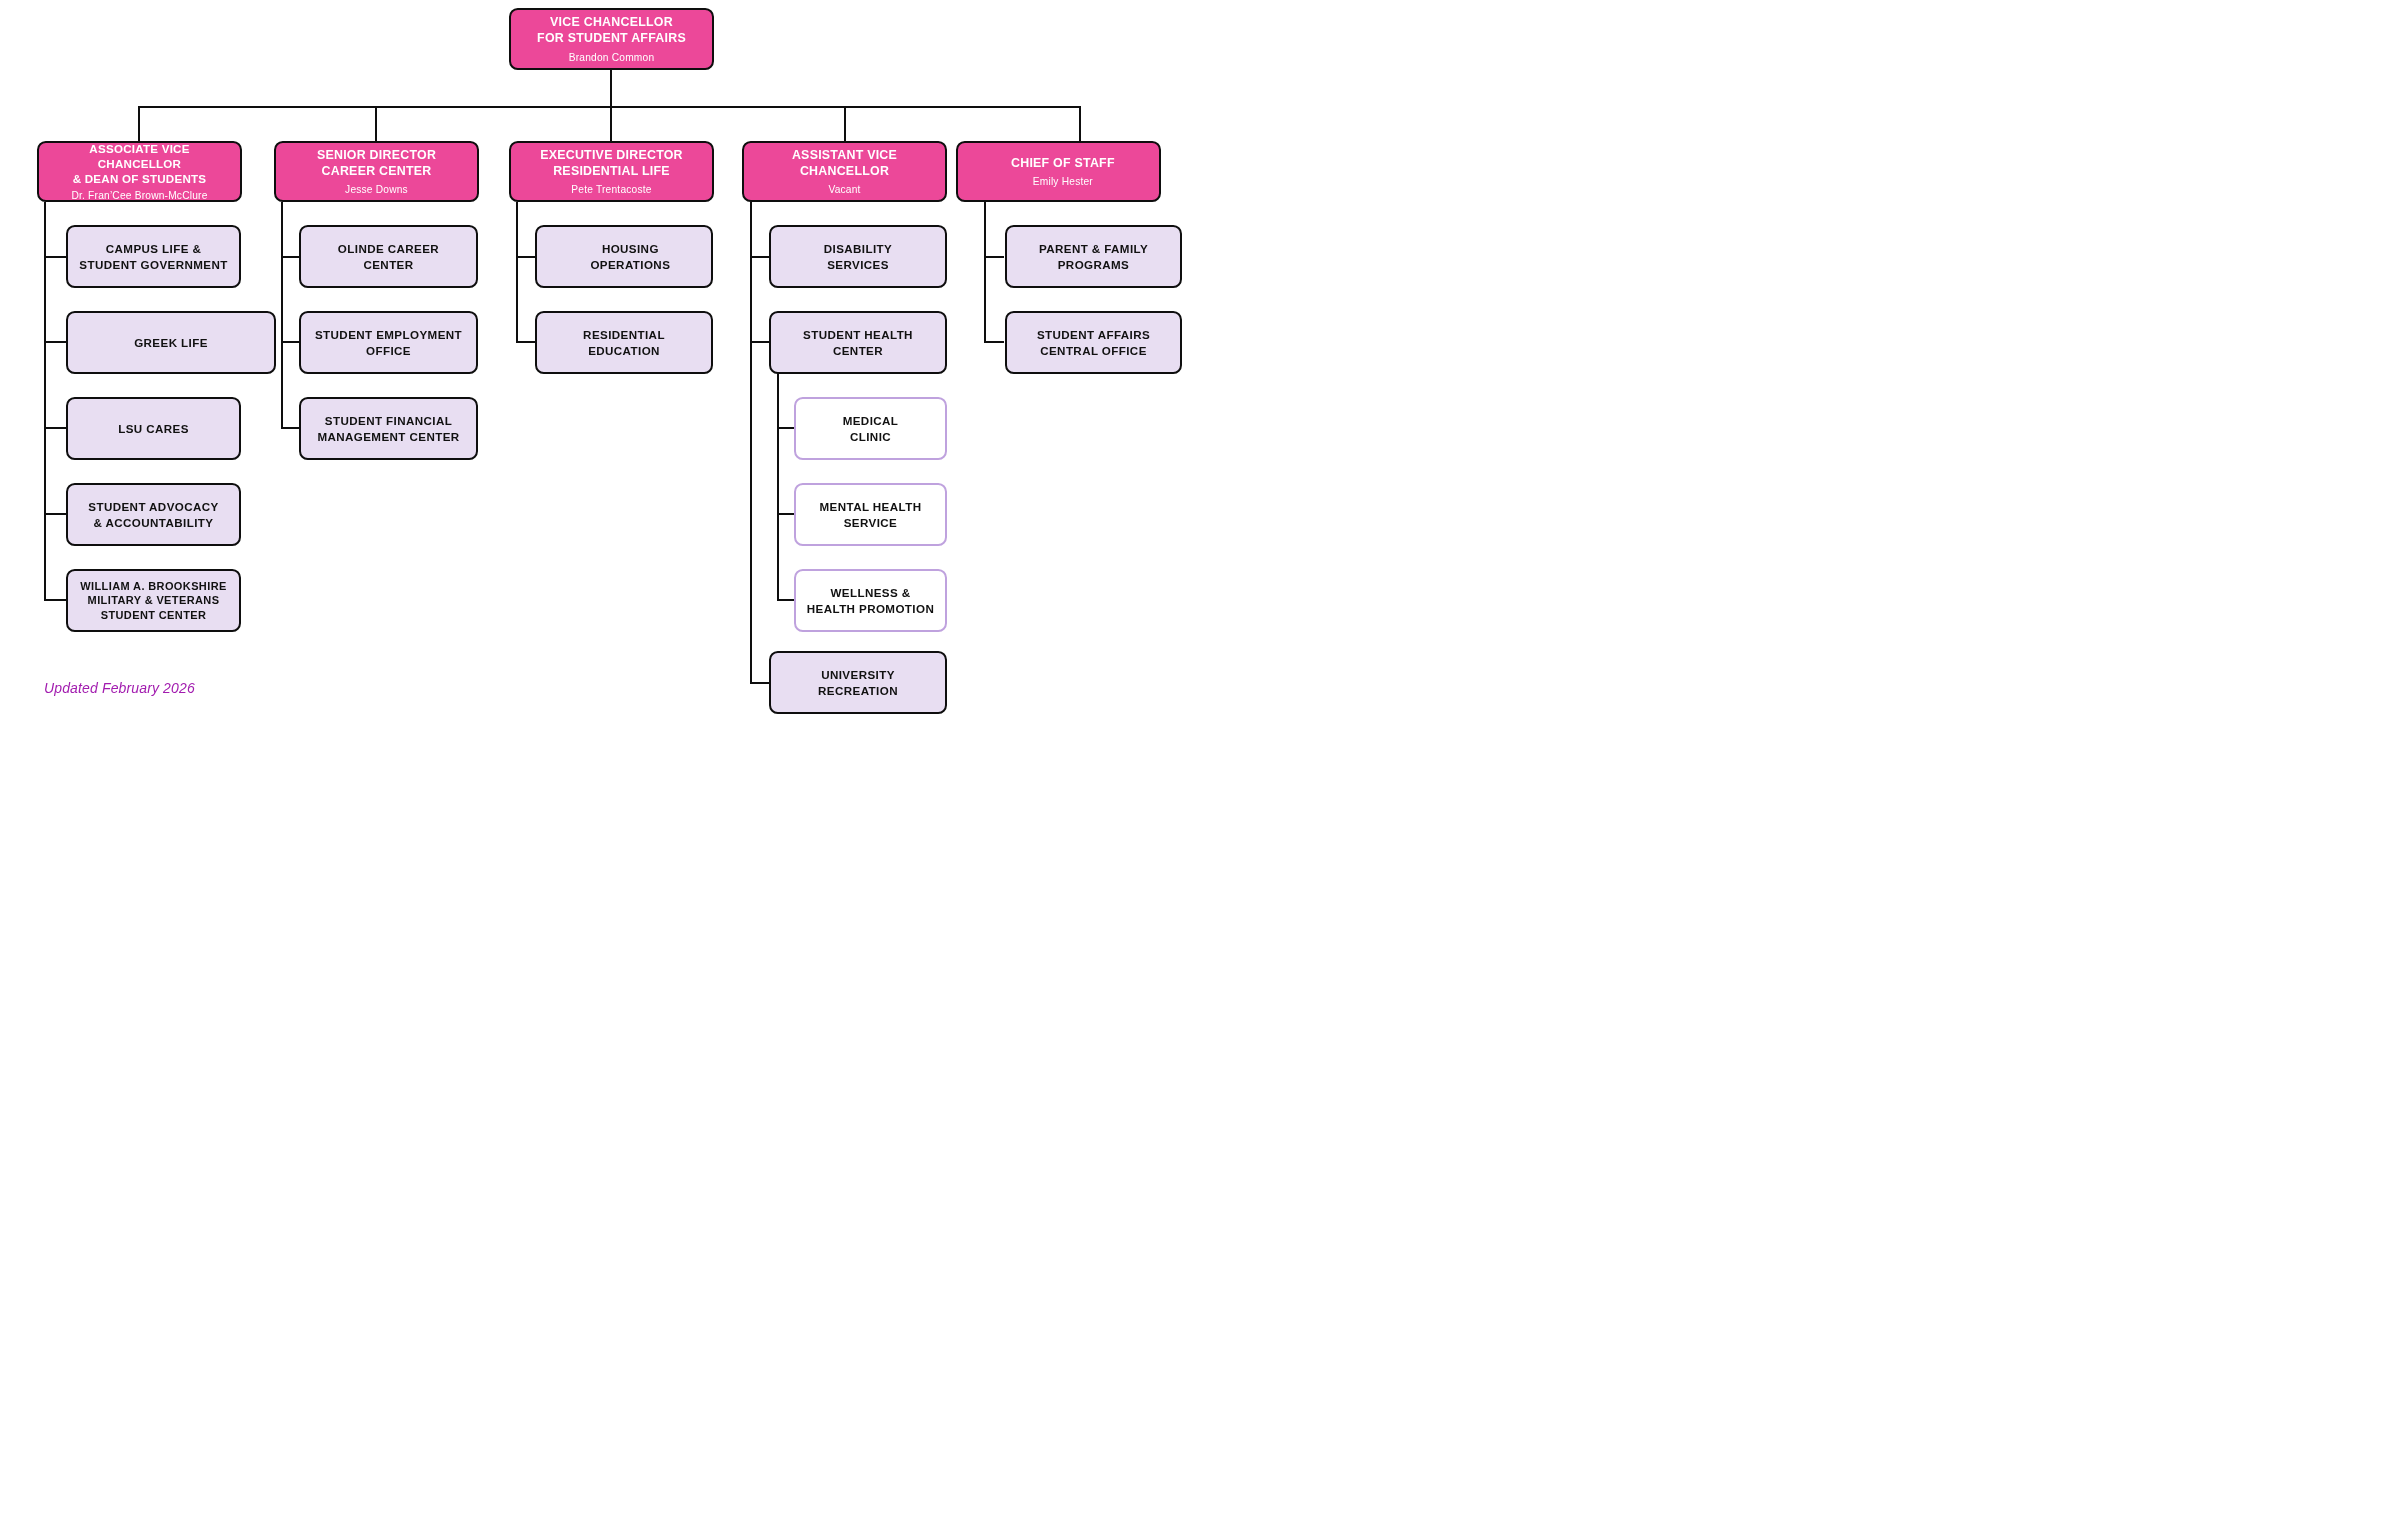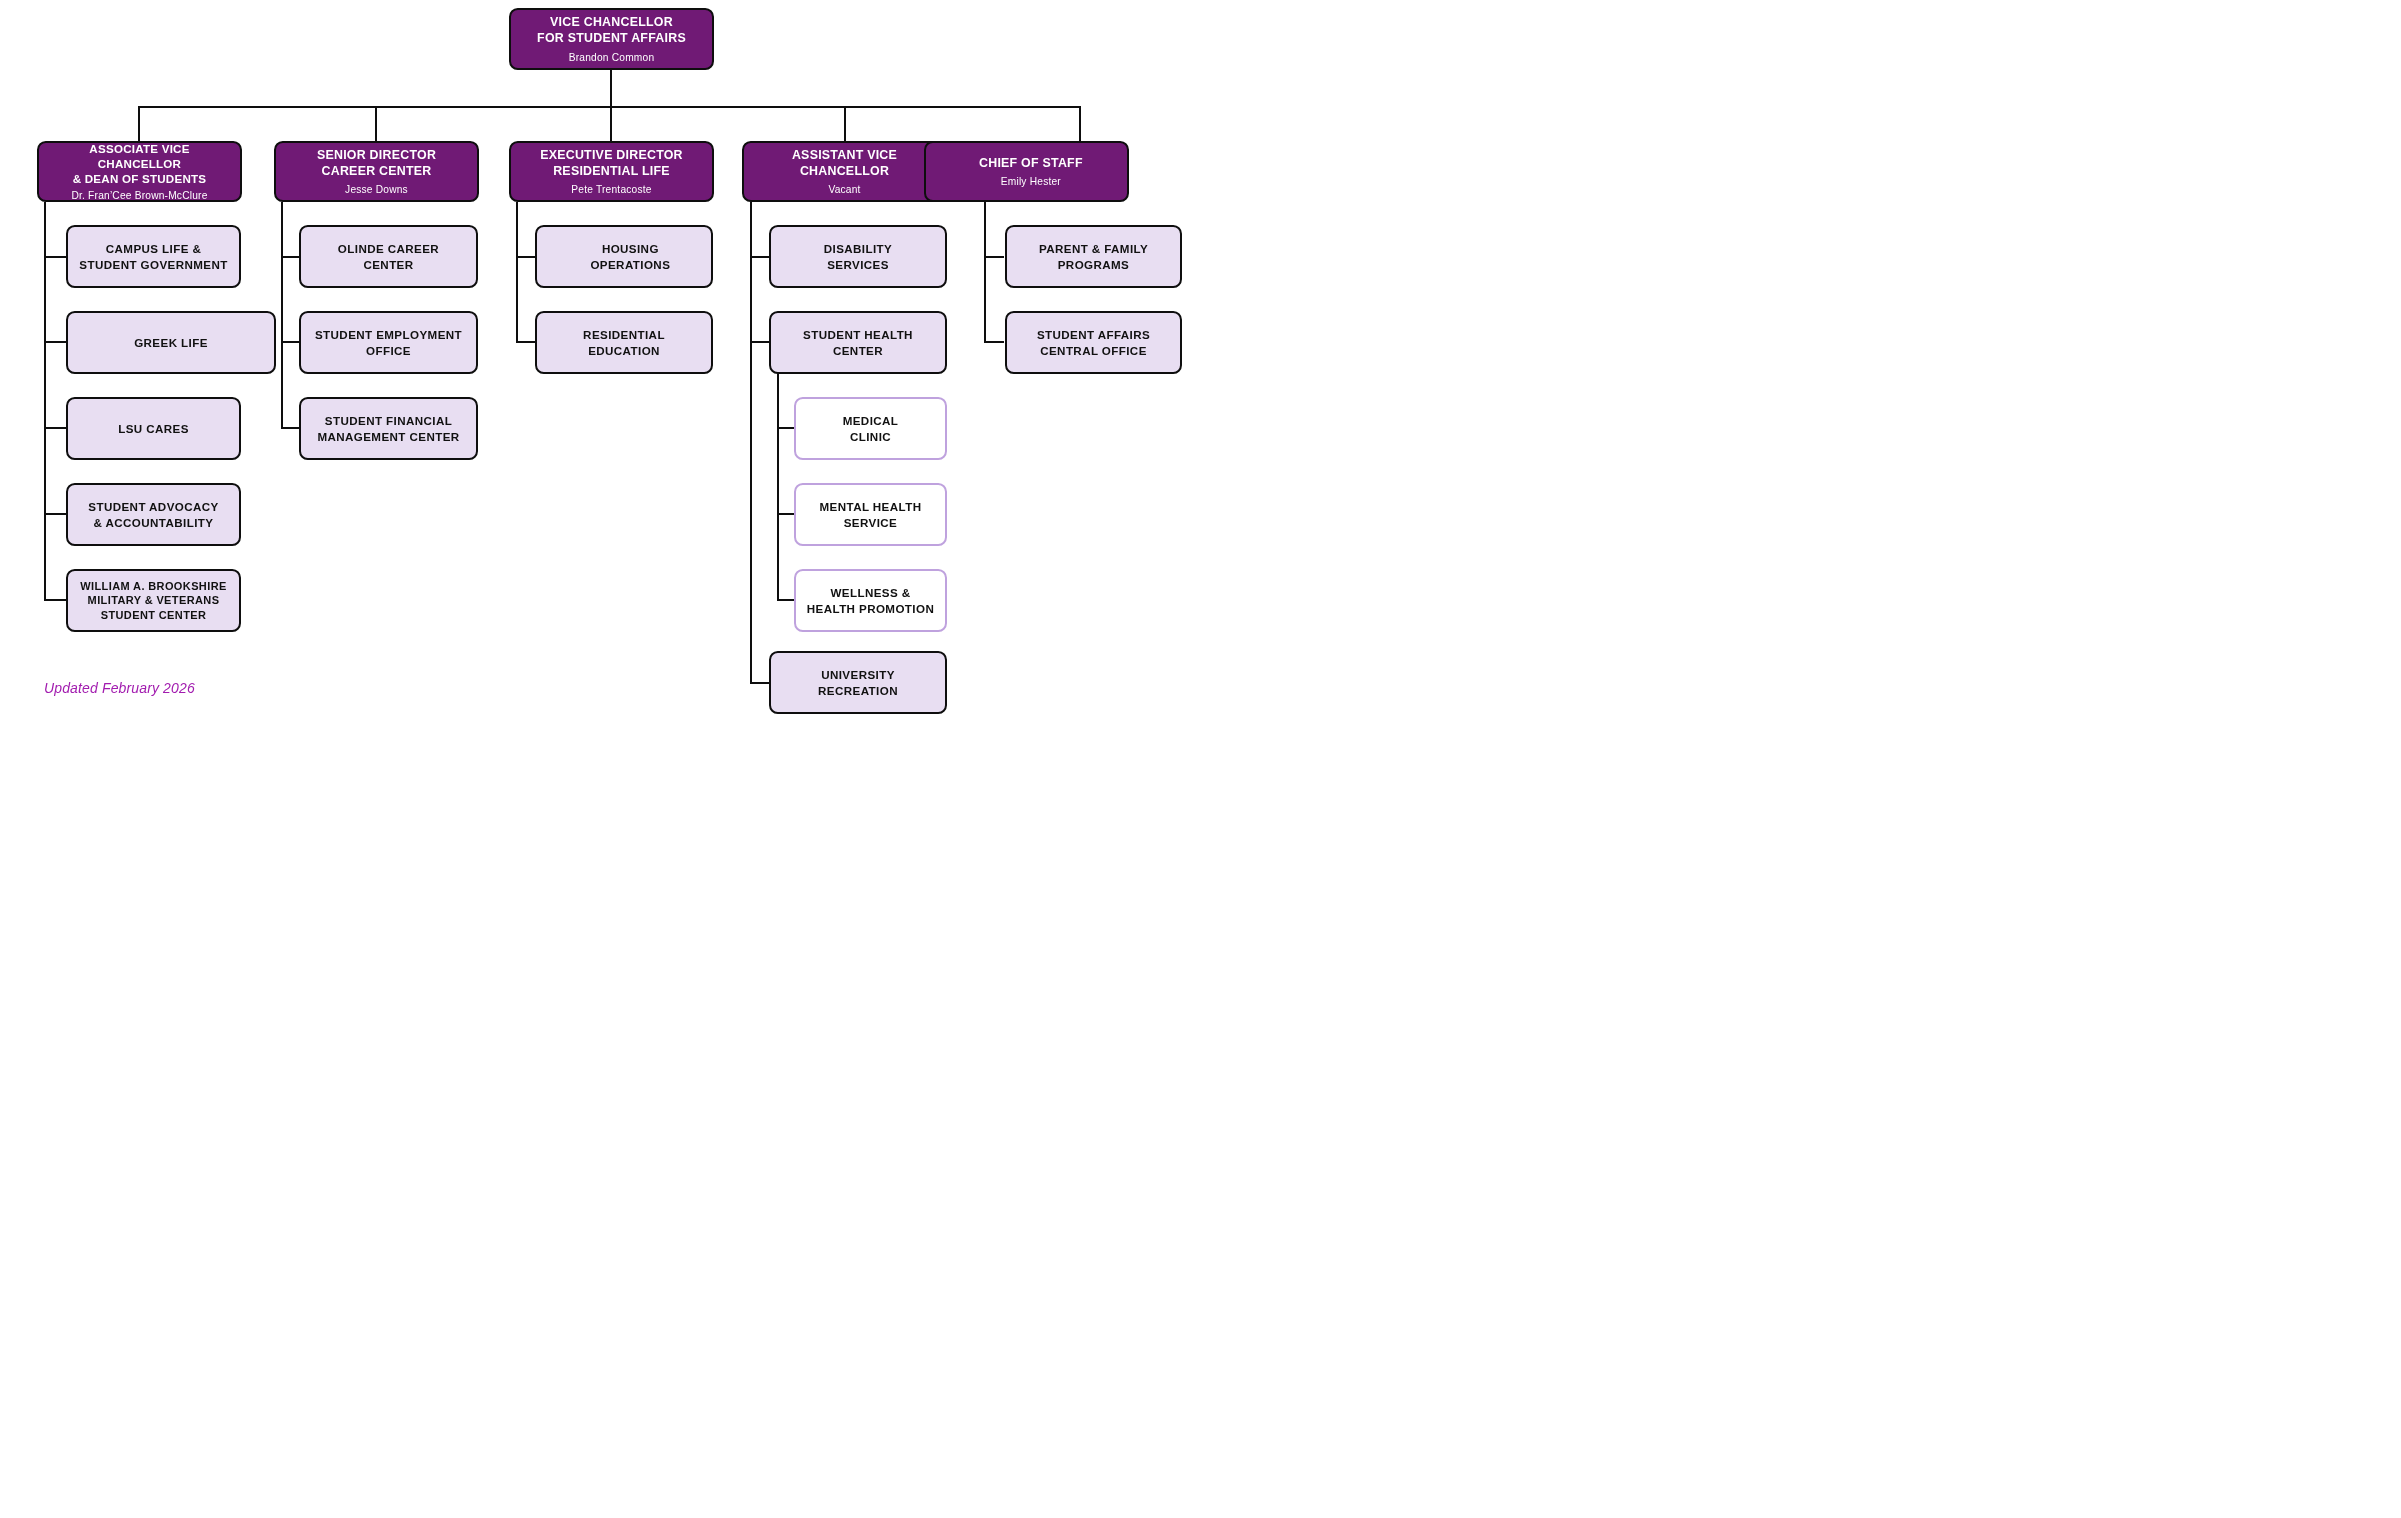--- a/index.html
+++ b/index.html
@@ -5,21 +5,21 @@
   html,body{margin:0;padding:0;background:#ffffff;}
   .canvas{
     position:relative;width:1201px;height:759px;background:#ffffff;
     font-family:"Liberation Sans",sans-serif;overflow:hidden;
   }
   .node{
     position:absolute;box-sizing:border-box;border-radius:8.7px;
     display:flex;flex-direction:column;align-items:center;justify-content:center;
     text-align:center;padding:2.9px 7.3px;
   }
-  .node-dark{background:#701a75;border:2.2px solid #0e0e0e;color:#ffffff;}
+  .node-dark{background:#ec4899;border:2.2px solid #0e0e0e;color:#ffffff;}
   .node-light{background:#e8def2;border:2.2px solid #0e0e0e;color:#111111;}
   .node-sub{background:#ffffff;border:2.2px solid #bfa2de;color:#111111;}
   .node-title{font-weight:bold;font-size:12.4px;line-height:1.28;letter-spacing:.02em;white-space:pre-line;}
   .node-person{font-size:10.2px;margin-top:4.4px;letter-spacing:.02em;}
   .unit-label{font-weight:bold;font-size:11.6px;line-height:1.35;letter-spacing:.035em;white-space:pre-line;}
   .v-line,.h-line{position:absolute;background:#0e0e0e;}
   .footer-note{
     position:absolute;left:44px;top:680px;font-style:italic;font-size:14px;
     color:#a21caf;letter-spacing:.01em;
   }
@@ -84,21 +84,21 @@
   </div>
   <div class="node node-dark" style="left:509px;top:141px;width:205px;height:61px;">
     <div class="node-title">EXECUTIVE DIRECTOR
 RESIDENTIAL LIFE</div>
     <div class="node-person">Pete Trentacoste</div>
   </div>
   <div class="node node-dark" style="left:742px;top:141px;width:205px;height:61px;">
     <div class="node-title">ASSISTANT VICE CHANCELLOR</div>
     <div class="node-person">Vacant</div>
   </div>
-  <div class="node node-dark" style="left:924px;top:141px;width:205px;height:61px;padding-left:16px;">
+  <div class="node node-dark" style="left:956px;top:141px;width:205px;height:61px;padding-left:16px;">
     <div class="node-title">CHIEF OF STAFF</div>
     <div class="node-person">Emily Hester</div>
   </div>
 
   <div class="node node-light" style="left:66px;top:225px;width:175px;height:63px;">
     <div class="unit-label">CAMPUS LIFE &amp;
 STUDENT GOVERNMENT</div>
   </div>
   <div class="node node-light" style="left:66px;top:311px;width:210px;height:63px;">
     <div class="unit-label">GREEK LIFE</div>

